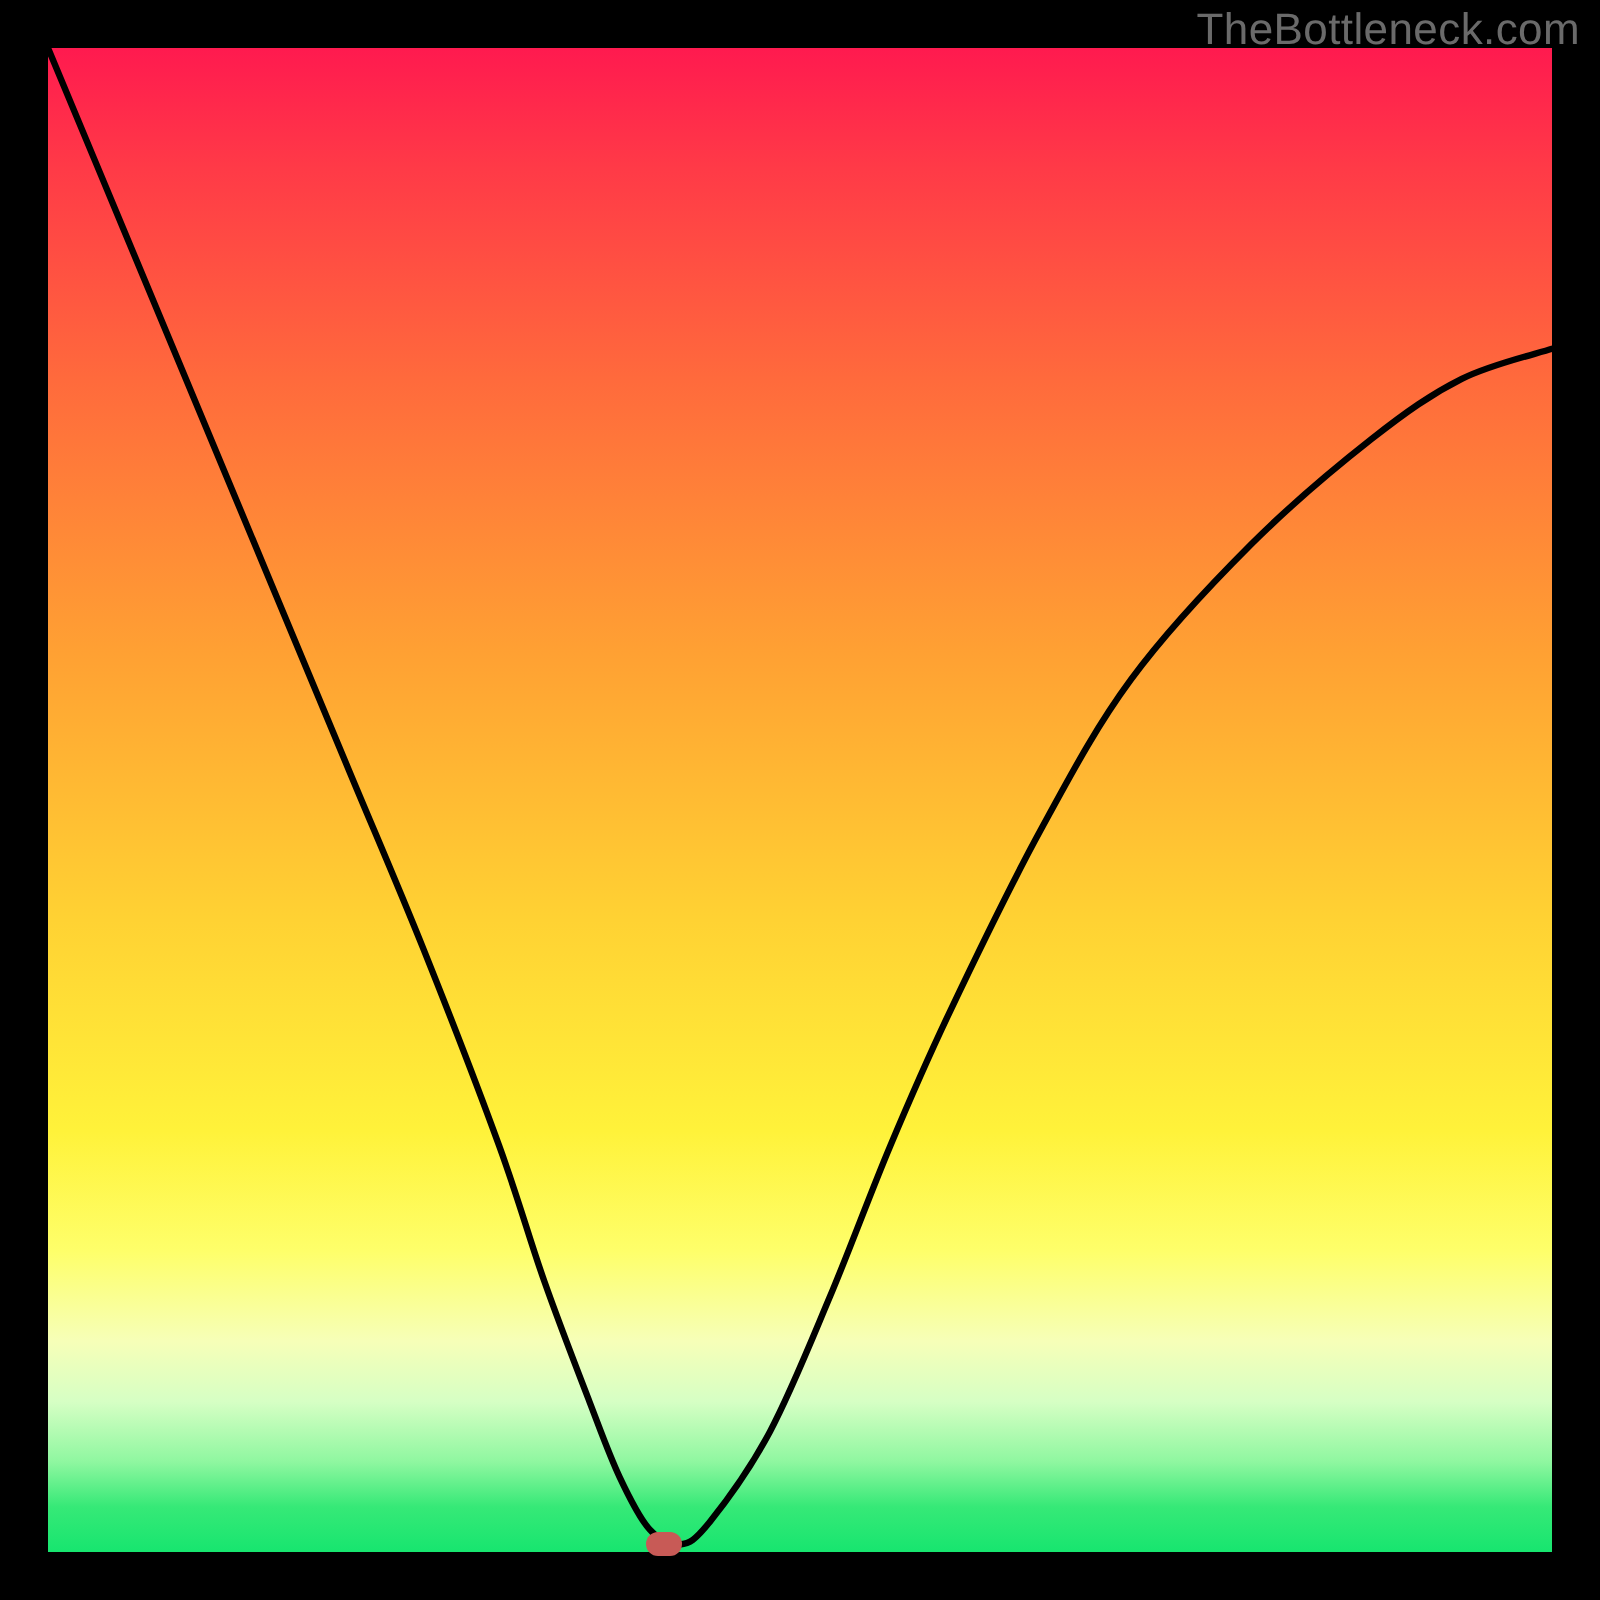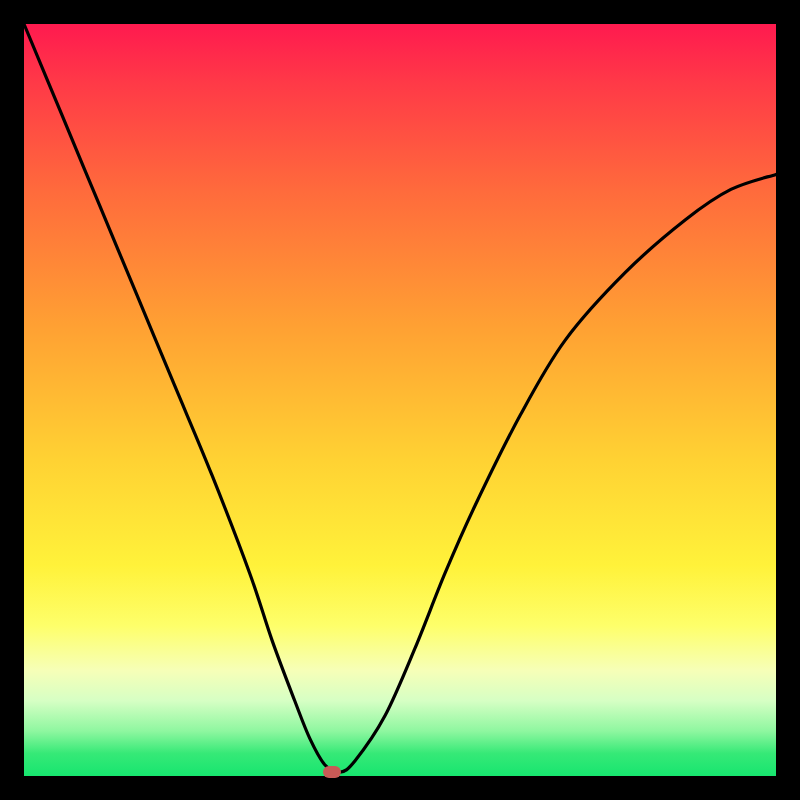--- a/index.html
+++ b/index.html
@@ -66,20 +66,21 @@
     height: 12px;
     border-radius: 6px;
     background: #c85a56;
     transform: translate(-50%, -50%);
   }
 </style>
 </head>
 <body>
 
 <div class="frame">
+  <div class="watermark">TheBottleneck.com</div>
 
   <div class="plot">
     <svg class="curve" viewBox="0 0 752 752" preserveAspectRatio="none">
       <path id="curve-path" fill="none" stroke-width="3.2" stroke-linejoin="round" stroke-linecap="round" d="M 0 0 C 6.266666666666667 15.040000000000001, 25.06666666666667 60.16000000000001, 37.6 90.24000000000001 C 50.13333333333333 120.32000000000001, 62.66666666666667 150.40000000000003, 75.2 180.48000000000002 C 87.73333333333333 210.56, 100.26666666666667 240.64, 112.8 270.71999999999997 C 125.33333333333333 300.79999999999995, 137.86666666666667 330.88, 150.4 360.96 C 162.93333333333334 391.03999999999996, 175.46666666666667 419.8666666666667, 188 451.2 C 200.53333333333333 482.5333333333333, 215.57333333333332 521.3866666666667, 225.6 548.96 C 235.62666666666667 576.5333333333334, 240.64000000000004 595.3333333333334, 248.16000000000003 616.64 C 255.68 637.9466666666666, 264.4533333333333 660.5066666666667, 270.71999999999997 676.8 C 276.9866666666666 693.0933333333332, 280.74666666666667 703.7466666666667, 285.76 714.4 C 290.7733333333333 725.0533333333333, 295.7866666666667 735.08, 300.8 740.72 C 305.81333333333333 746.36, 310.82666666666665 748.8666666666667, 315.84 748.24 C 320.8533333333333 747.6133333333333, 323.36 746.36, 330.88 736.96 C 338.4 727.5600000000001, 350.9333333333333 710.6400000000001, 360.96 691.84 C 370.9866666666667 673.04, 381.0133333333333 647.9733333333334, 391.04 624.16 C 401.0666666666667 600.3466666666666, 411.0933333333334 572.7733333333333, 421.12000000000006 548.96 C 431.1466666666667 525.1466666666668, 438.66666666666663 507.6, 451.2 481.28000000000003 C 463.73333333333335 454.96000000000004, 481.2800000000001 418.61333333333334, 496.32000000000005 391.04 C 511.36 363.4666666666667, 523.8933333333333 339.65333333333336, 541.4399999999999 315.84000000000003 C 558.9866666666666 292.0266666666667, 581.5466666666666 268.2133333333333, 601.6 248.15999999999997 C 621.6533333333334 228.10666666666663, 644.2133333333334 209.30666666666664, 661.76 195.51999999999998 C 679.3066666666666 181.73333333333332, 691.84 172.95999999999995, 706.88 165.43999999999994 C 721.92 157.91999999999993, 744.48 152.90666666666664, 752 150.39999999999998" stroke="#000000"></path>
     </svg>
     <div id="marker" class="marker" style="left: 308.32px; top: 748.24px; background: rgb(200, 90, 86);"></div>
   </div>
 </div>
 
 </body></html>

